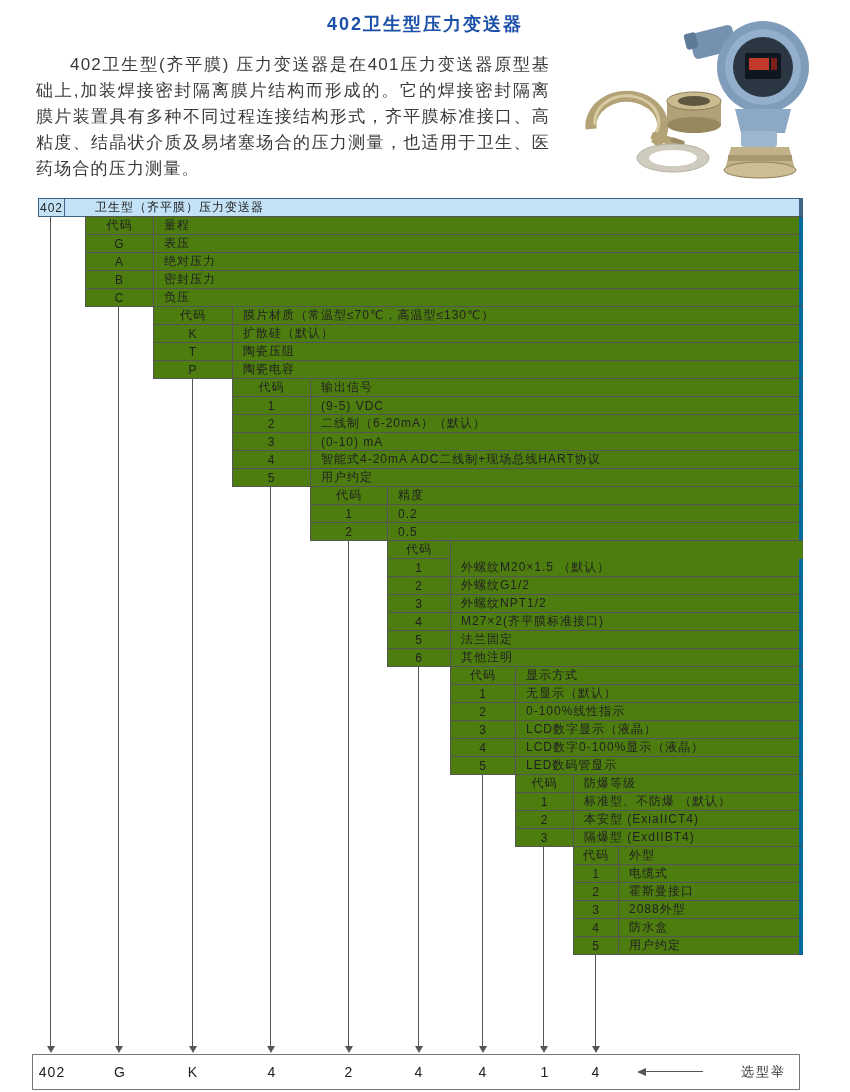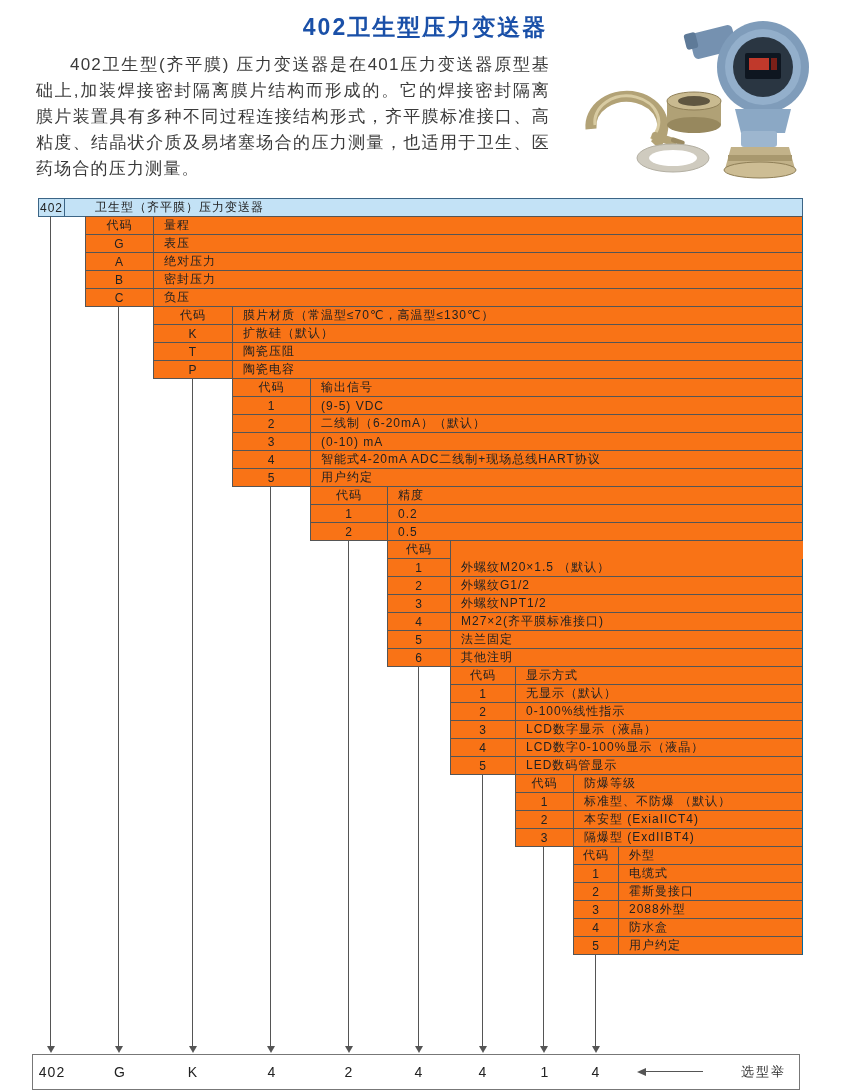--- a/index.html
+++ b/index.html
@@ -3,38 +3,38 @@
 <meta charset="utf-8">
 <style>
   html,body{margin:0;padding:0;background:#e8e8e8;}
   #page{
     position:relative;width:850px;height:1092px;background:#ffffff;
     font-family:"Liberation Sans","DejaVu Sans",sans-serif;color:#222;
     margin:0 auto;overflow:hidden;
   }
   .title{
     position:absolute;top:12px;left:0;width:850px;text-align:center;
-    font-size:23px;font-weight:bold;color:#1a50a8;letter-spacing:2px;
+    font-size:18px;font-weight:bold;color:#1a50a8;letter-spacing:2px;
   }
   .intro{
     position:absolute;top:52px;left:36px;width:514px;
     font-size:17px;line-height:26px;letter-spacing:1.2px;color:#3a3a3a;
     text-indent:2em;text-align:justify;
   }
   .photo{position:absolute;top:5px;left:555px;width:290px;height:185px;}
   
-  .sec{position:absolute;border-left:1px solid #555;border-top:1px solid #555;box-sizing:border-box;background:#f97316;}
+  .sec{position:absolute;border-left:1px solid #555;border-top:1px solid #555;box-sizing:border-box;background:#4d7c0f;}
   .sec .row{display:flex;height:18px;box-sizing:border-box;}
   .sec .code{
     width:var(--cw);flex:none;border-right:1px solid #555;border-bottom:1px solid #555;
     display:flex;align-items:center;justify-content:center;
     font-size:12px;letter-spacing:1px;box-sizing:border-box;white-space:nowrap;
   }
   .sec .desc{
-    flex:1;border-right:1px solid #0369a1;border-bottom:1px solid #555;
+    flex:1;border-right:4px solid #0369a1;border-bottom:1px solid #555;
     display:flex;align-items:center;padding-left:10px;
     font-size:12px;letter-spacing:1px;box-sizing:border-box;white-space:nowrap;overflow:hidden;
   }
   .hdrsec{background:#c3e2f6;border-color:#3c6586;}
   .hdrsec .code,.hdrsec .desc{border-color:#3c6586;}
   .hdrsec .desc{padding-left:30px;}
   .vline{position:absolute;width:1px;background:#555;}
   .ah{position:absolute;width:0;height:0;border-left:4px solid transparent;border-right:4px solid transparent;border-top:7px solid #555;}
   .exbox{position:absolute;left:32px;top:1054px;width:768px;height:36px;border:1px solid #777;box-sizing:border-box;}
   .exval{position:absolute;top:0;height:34px;line-height:34px;font-size:14px;letter-spacing:1px;transform:translateX(-50%);color:#222;}

